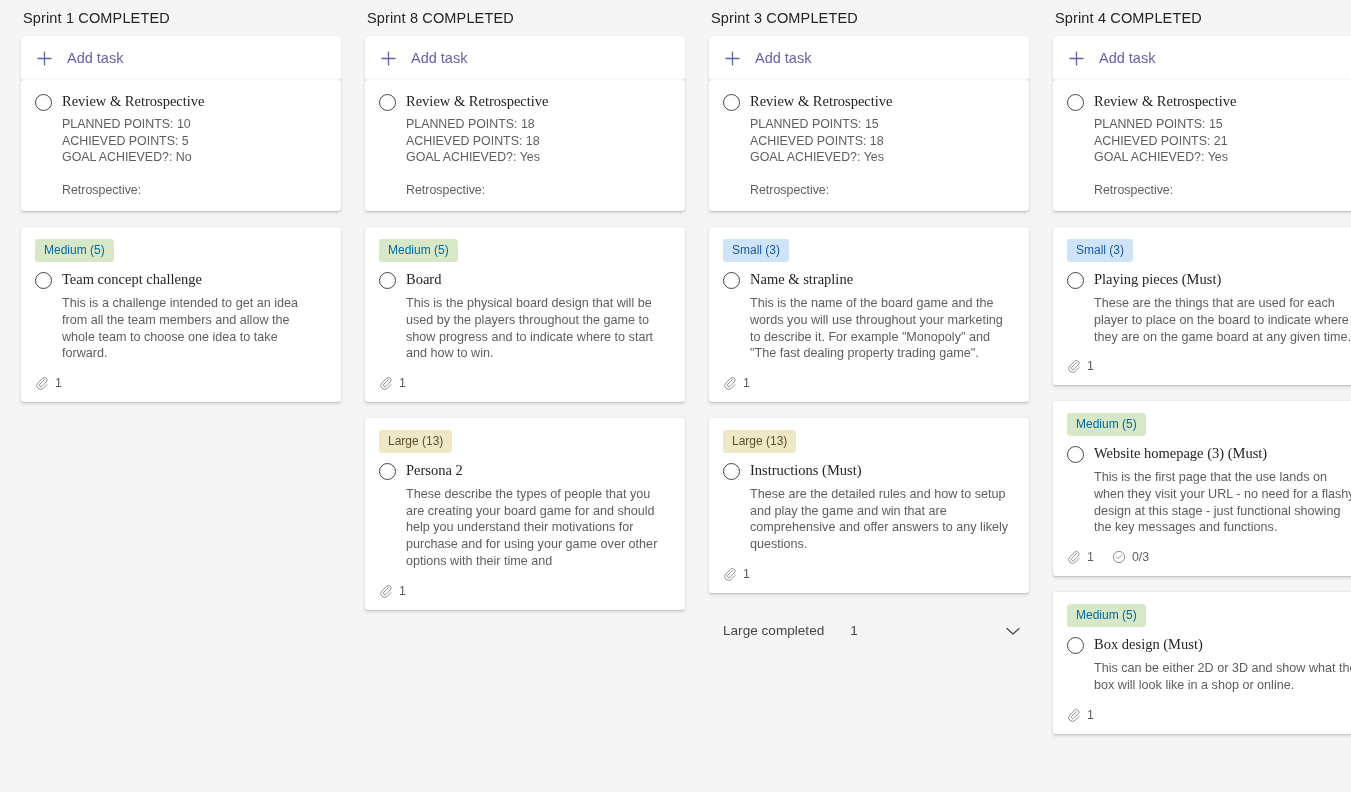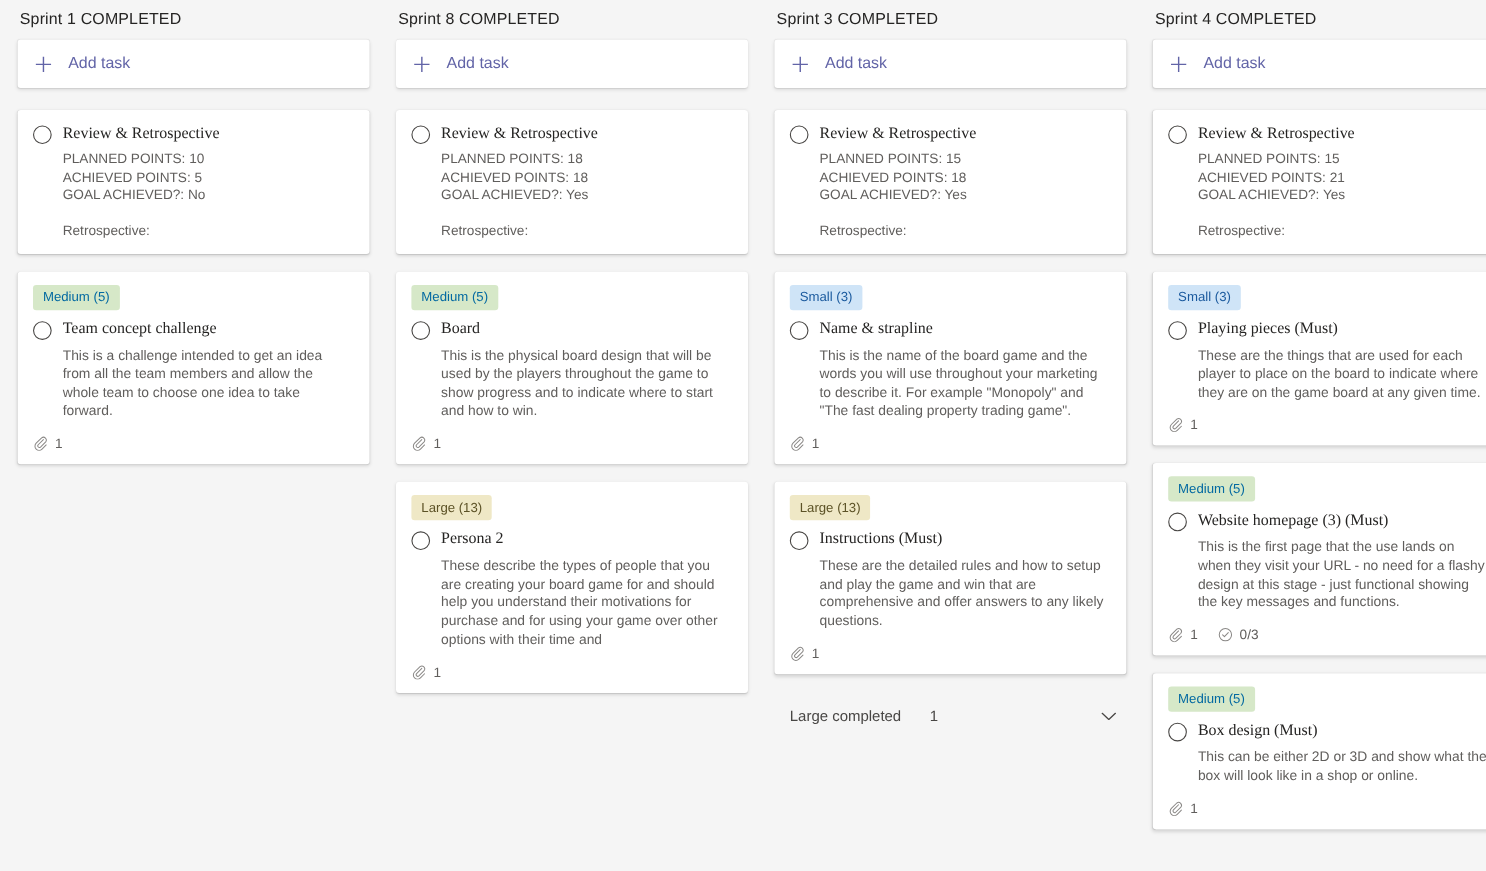--- a/index.html
+++ b/index.html
@@ -9,21 +9,21 @@
     width: 1351px;
     height: 792px;
     overflow: hidden;
     font-family: "Liberation Sans", sans-serif;
     -webkit-font-smoothing: antialiased;
   }
 
   #board {
     display: flex;
     align-items: flex-start;
-    padding: 10px 0 0 4px;
+    padding: 10px 0 0 9px;
     height: 782px;
     box-sizing: border-box;
   }
 
   .column {
     width: 344px;
     flex: 0 0 344px;
     box-sizing: border-box;
     padding: 0 12px;
     display: flex;
@@ -41,21 +41,20 @@
 
   .add-task {
     background: #ffffff;
     border-radius: 3px;
     height: 44px;
     display: flex;
     align-items: center;
     padding: 0 16px;
     box-shadow: 0 1.6px 3.6px rgba(0,0,0,0.10), 0 0.3px 0.9px rgba(0,0,0,0.08);
     cursor: pointer;
-    margin-bottom: 20px;
   }
   .add-task .plus-icon {
     color: #6264a7;
     font-size: 20px;
     line-height: 1;
     width: 22px;
     display: flex;
     align-items: center;
     justify-content: flex-start;
   }

